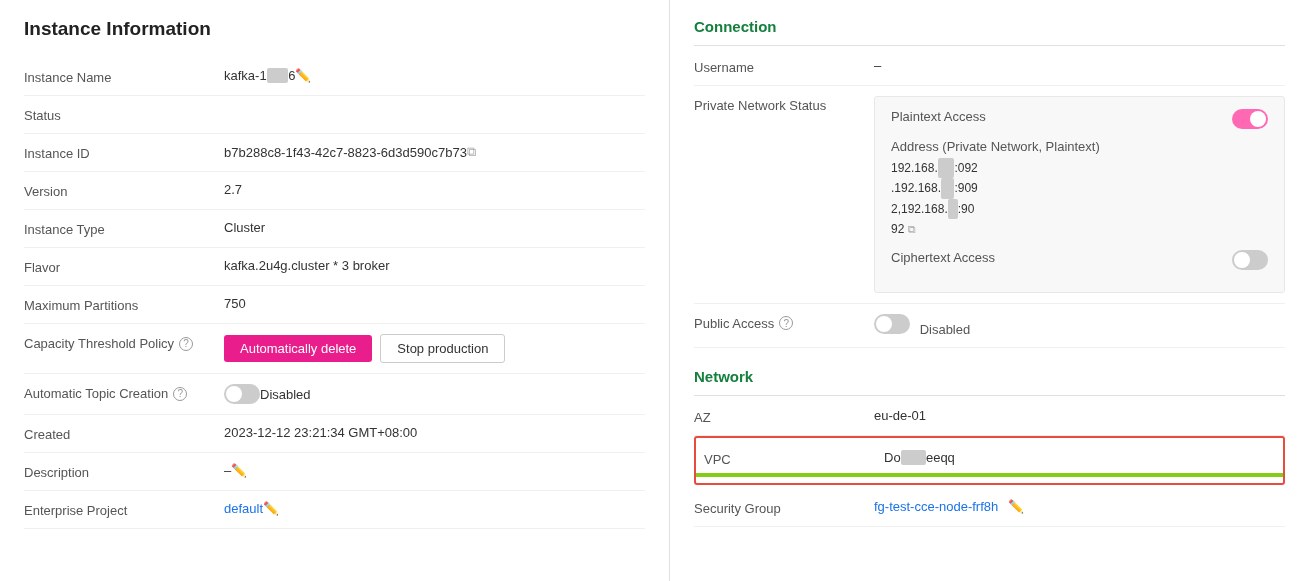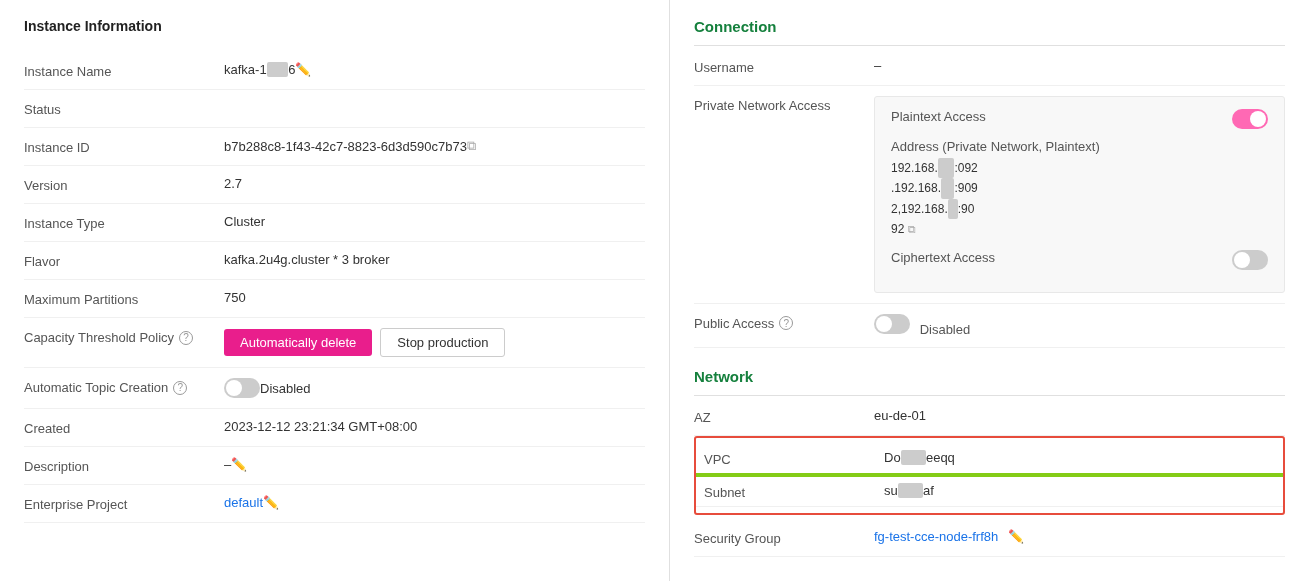--- a/index.html
+++ b/index.html
@@ -1,20 +1,20 @@
 <!DOCTYPE html>
 <html><head>
   <meta charset="utf-8">
   <style>
     * { box-sizing: border-box; margin: 0; padding: 0; }
     body { font-family: Arial, sans-serif; font-size: 13px; color: #333; background: #fff; }
     .container { display: flex; width: 1309px; min-height: 581px; }
     .left-panel { width: 670px; padding: 18px 24px; border-right: 1px solid #e0e0e0; }
     .right-panel { flex: 1; padding: 18px 24px; }
-    .section-title { font-size: 14px; font-weight: bold; color: #222; margin-bottom: 18px; }
+    .section-title { font-size: 19px; font-weight: bold; color: #222; margin-bottom: 18px; }
     .info-row { display: flex; align-items: flex-start; padding: 10px 0; border-bottom: 1px solid #f0f0f0; min-height: 38px; }
     .info-label { width: 200px; color: #555; font-size: 13px; flex-shrink: 0; display: flex; align-items: center; gap: 5px; padding-top: 2px; }
     .info-value { flex: 1; color: #333; font-size: 13px; display: flex; align-items: center; gap: 0; flex-wrap: wrap; }
     .status-dot { width: 18px; height: 18px; border-radius: 50%; background: #52c41a; display: flex; align-items: center; justify-content: center; }
     .status-dot::after { content: '▶'; color: white; font-size: 7px; }
     .edit-icon { cursor: pointer; color: #aaa; font-size: 13px; }
     .copy-icon { cursor: pointer; color: #aaa; font-size: 13px; }
     .btn-auto-delete { background: #e91e8c; color: white; border: none; padding: 6px 16px; border-radius: 3px; cursor: pointer; font-size: 13px; }
     .btn-stop-prod { background: white; color: #333; border: 1px solid #ccc; padding: 6px 16px; border-radius: 3px; cursor: pointer; font-size: 13px; margin-left: 8px; }
     .toggle-off { display: inline-flex; align-items: center; width: 36px; height: 20px; background: #ccc; border-radius: 10px; position: relative; cursor: pointer; }
@@ -135,21 +135,21 @@
 
     <div class="right-section">
       <div class="right-section-title">Connection</div>
 
       <div class="conn-row">
         <div class="conn-label">Username</div>
         <div class="conn-value">–</div>
       </div>
 
       <div class="conn-row">
-        <div class="conn-label">Private Network Access</div>
+        <div class="conn-label">Private Network Status</div>
         <div class="private-network-box">
 
           <div class="pn-row">
             <div class="pn-label">Plaintext Access</div>
             <span class="toggle-on"></span>
           </div>
 
           <div style="margin-bottom:10px;">
             <div class="addr-label">Address (Private Network, Plaintext)</div>
             <div class="address-list">
@@ -187,24 +187,20 @@
         <div class="conn-value">eu-de-01</div>
       </div>
 
       <div class="vpc-subnet-box">
 
         <div class="conn-row" style="border-bottom: 4px solid #84cc16; padding: 6px 8px;">
           <div class="conn-label">VPC</div>
           <div class="conn-value">Do<span class="blurred">&nbsp;&nbsp;&nbsp;&nbsp;&nbsp;&nbsp;&nbsp;</span>eeqq</div>
         </div>
 
-        <div class="conn-row" style="padding: 6px 8px;">
-          <div class="conn-label">Subnet</div>
-          <div class="conn-value">su<span class="blurred">&nbsp;&nbsp;&nbsp;&nbsp;&nbsp;&nbsp;&nbsp;</span>af</div>
-        </div>
       </div>
 
       <div class="conn-row">
         <div class="conn-label">Security Group</div>
         <div class="conn-value">
           <a class="link-blue">fg-test-cce-node-frf8h</a>
           <span class="edit-icon" style="margin-left:6px;">✏️</span>
         </div>
       </div>
     </div>

